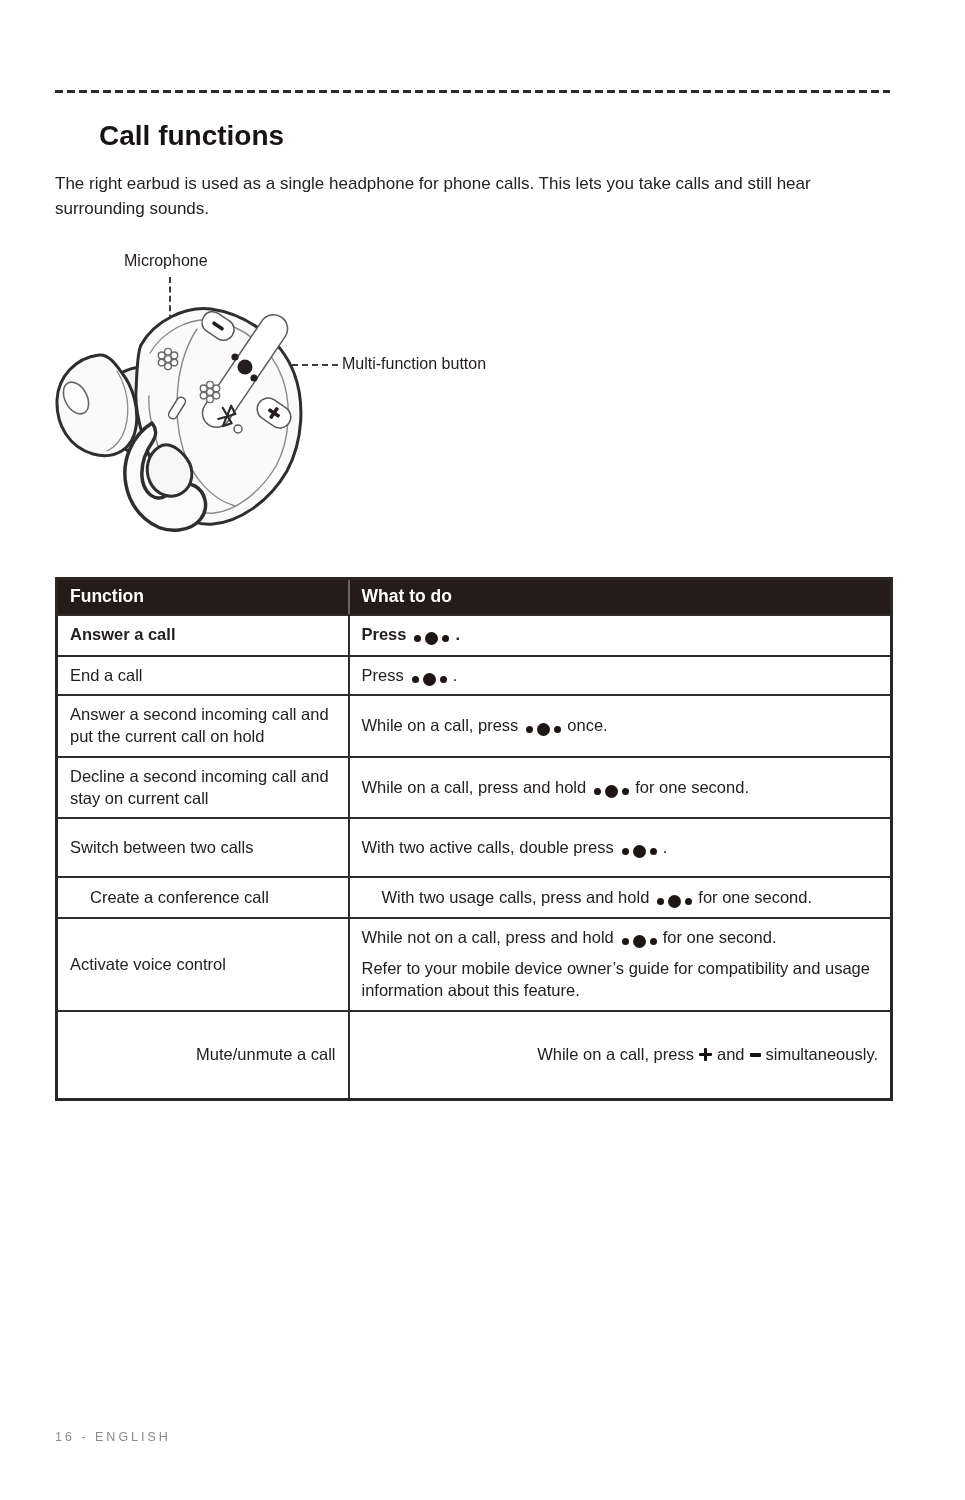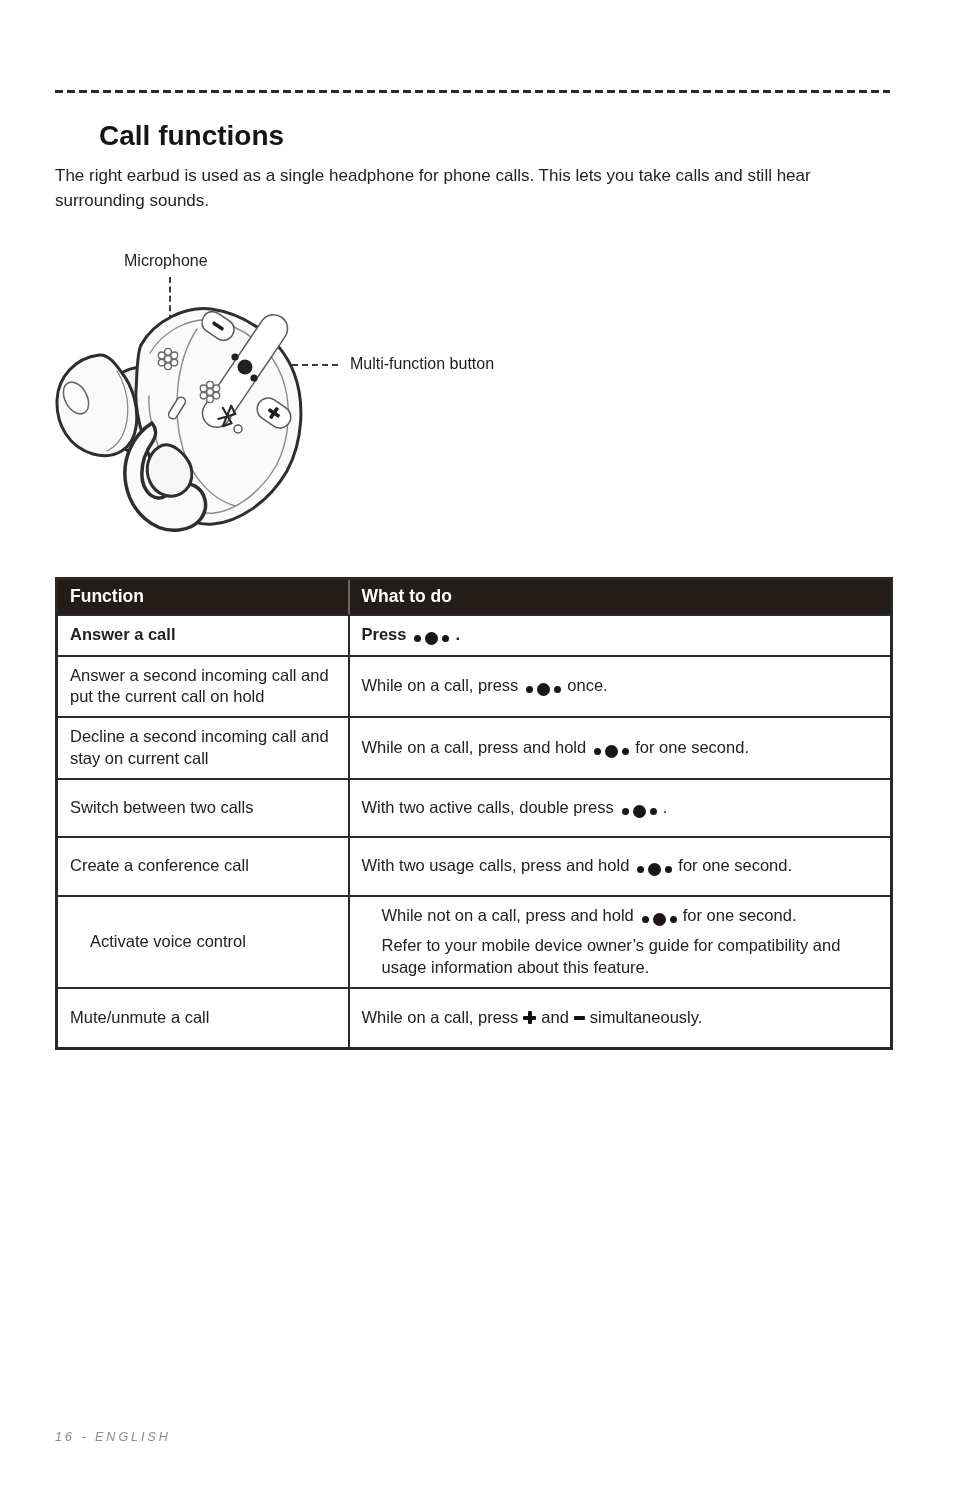--- a/index.html
+++ b/index.html
@@ -18,29 +18,29 @@
   }
   .dashed-rule {
     position:absolute; left:55px; top:90px; width:835px; height:3px;
     background:repeating-linear-gradient(90deg, #2b2b2b 0 8px, transparent 8px 12px);
   }
   .doc-title {
     position:absolute; left:55px; top:120px;
     font-size:28px; font-weight:700; color:#181413;margin-left:44px;
   }
   .intro {
-    position:absolute; left:55px; top:164px; width:838px;
+    position:absolute; left:55px; top:172px; width:838px;
     font-size:17px; line-height:1.47; color:#262220;
   }
 
   
   .diagram { position:absolute; left:55px; top:251px; width:560px; height:300px; }
   .diagram .label { position:absolute; font-size:16px; color:#201c1a; white-space:nowrap; }
   .label-mic   { left:69px;  top:1px; }
-  .label-mfb   { left:287px; top:104px;margin-left:8px; }
+  .label-mfb   { left:287px; top:104px; }
   .leader-v {
     position:absolute; left:114px; top:26px; height:72px; width:0;
     border-left:2px dashed #3c3c3c;
   }
   .leader-h {
     position:absolute; left:207px; top:113px; width:76px; height:0;
     border-top:2px dashed #3c3c3c;
   }
   .earbud-svg { position:absolute; left:0; top:50px; width:255px; height:245px; }
 
@@ -89,21 +89,21 @@
     background:#17110f; border-radius:1px;
   }
   .minus-glyph {
     display:inline-block; width:11px; height:4px; background:#17110f;
     border-radius:1px; margin:0 5px; vertical-align:3px;
   }
 
   
   .footer {
     position:absolute; left:55px; top:1430px;
-    font-size:12.5px; letter-spacing:3px; color:#8a8a8a; white-space:nowrap;font-style:italic;
+    font-size:12.5px; letter-spacing:3px; color:#8a8a8a; white-space:nowrap;
   }
 </style>
 </head>
 <body>
 
 <div class="page">
 
   <div class="dashed-rule"></div>
   <h1 class="doc-title">Call functions</h1>
   <p class="intro">The right earbud is used as a single headphone for phone calls. This lets you take calls and still hear surrounding sounds.</p>
@@ -185,20 +185,30 @@
           <td>Answer a call</td>
           <td>
             <div><span>Press</span><span class="mfb">
                 <i class="sm"></i>
                 <i class="lg"></i>
                 <i class="sm"></i>
               </span><span>.</span></div>
           </td>
         </tr>
         <tr>
+          <td>End a call</td>
+          <td>
+            <div><span>Press</span><span class="mfb">
+                <i class="sm"></i>
+                <i class="lg"></i>
+                <i class="sm"></i>
+              </span><span>.</span></div>
+          </td>
+        </tr>
+        <tr>
           <td>Answer a second incoming call and put the current call on hold</td>
           <td>
             <div><span>While on a call, press</span><span class="mfb">
                 <i class="sm"></i>
                 <i class="lg"></i>
                 <i class="sm"></i>
               </span><span>once.</span></div>
           </td>
         </tr>
         <tr>

